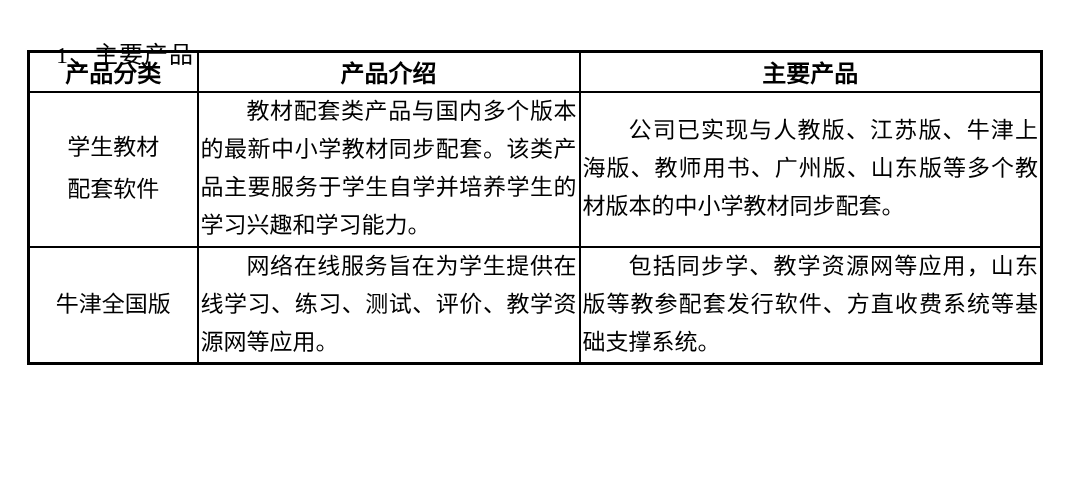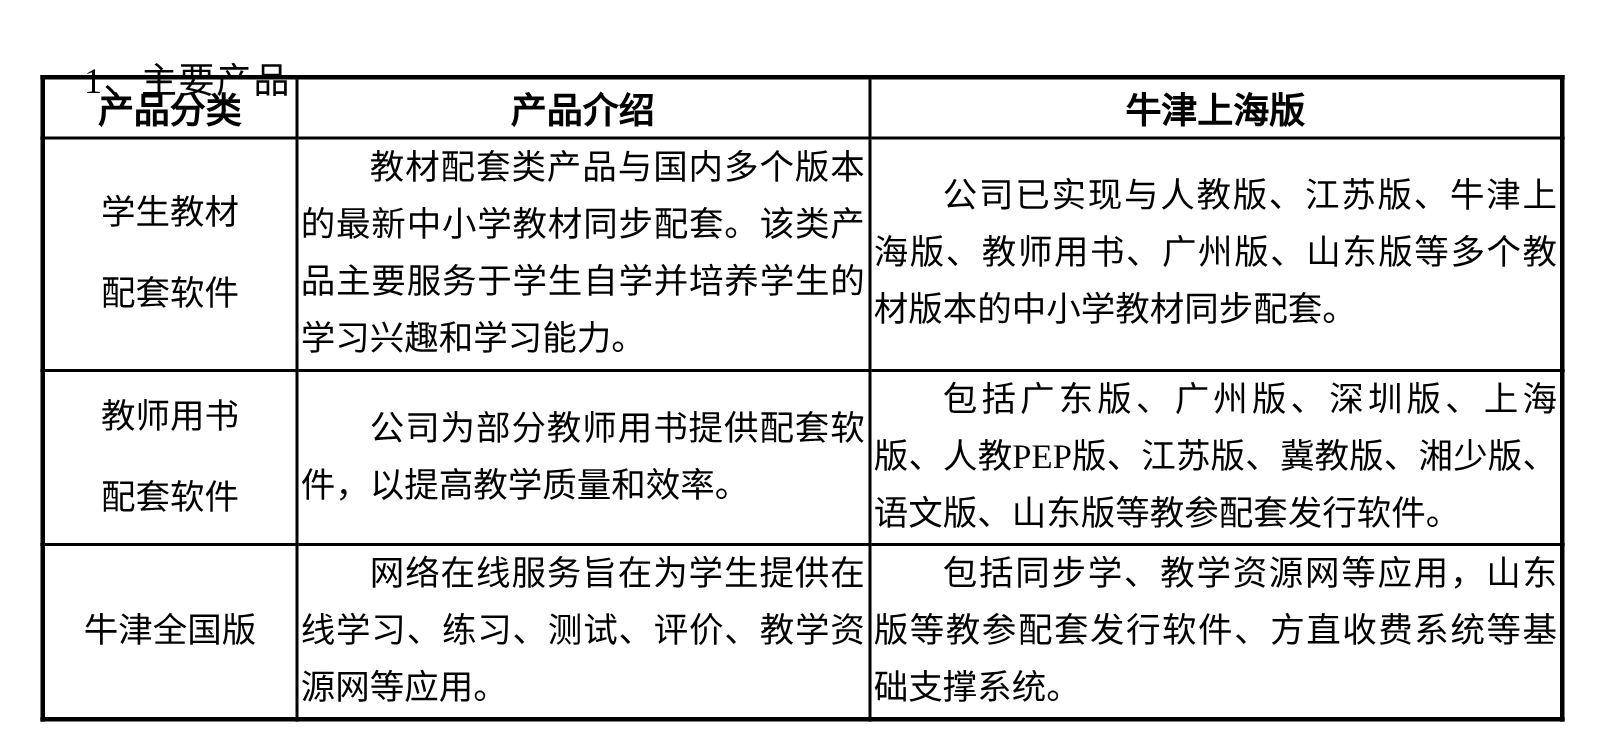--- a/index.html
+++ b/index.html
@@ -50,21 +50,21 @@
   tbody tr:nth-child(3) { height: 117px; }
   th {
     font-weight: bold;
     text-align: center;
     font-size: 24px;
     font-family: Liberation Sans, sans-serif;
   }
   td.cat {
     text-align: center;
     white-space: pre-line;
-    line-height: 54px;
+    line-height: 42px;
     padding: 0 16px;
   }
   td.txt { padding: 0 2px; }
   .para {
     text-align: justify;
     text-align-last: left;
     text-indent: 2em;
     line-height: 38px;
   }
 </style>
@@ -78,42 +78,32 @@
   <table class="products">
     <colgroup>
       <col class="c1">
         <col class="c2">
         <col class="c3">
     </colgroup>
     <thead>
       <tr>
         <th>产品分类</th>
         <th>产品介绍</th>
-        <th>牛津上海版</th>
+        <th>主要产品</th>
       </tr>
     </thead>
     <tbody>
       <tr>
         <td class="cat">学生教材
 配套软件</td>
         <td class="txt">
           <div class="para">教材配套类产品与国内多个版本的最新中小学教材同步配套。该类产品主要服务于学生自学并培养学生的学习兴趣和学习能力。</div>
         </td>
         <td class="txt">
           <div class="para">公司已实现与人教版、江苏版、牛津上海版、教师用书、广州版、山东版等多个教材版本的中小学教材同步配套。</div>
-        </td>
-      </tr>
-      <tr>
-        <td class="cat">教师用书
-配套软件</td>
-        <td class="txt">
-          <div class="para">公司为部分教师用书提供配套软件，以提高教学质量和效率。</div>
-        </td>
-        <td class="txt">
-          <div class="para">包括广东版、广州版、深圳版、上海版、人教PEP版、江苏版、冀教版、湘少版、语文版、山东版等教参配套发行软件。</div>
         </td>
       </tr>
       <tr>
         <td class="cat">牛津全国版</td>
         <td class="txt">
           <div class="para">网络在线服务旨在为学生提供在线学习、练习、测试、评价、教学资源网等应用。</div>
         </td>
         <td class="txt">
           <div class="para">包括同步学、教学资源网等应用，山东版等教参配套发行软件、方直收费系统等基础支撑系统。</div>
         </td>

